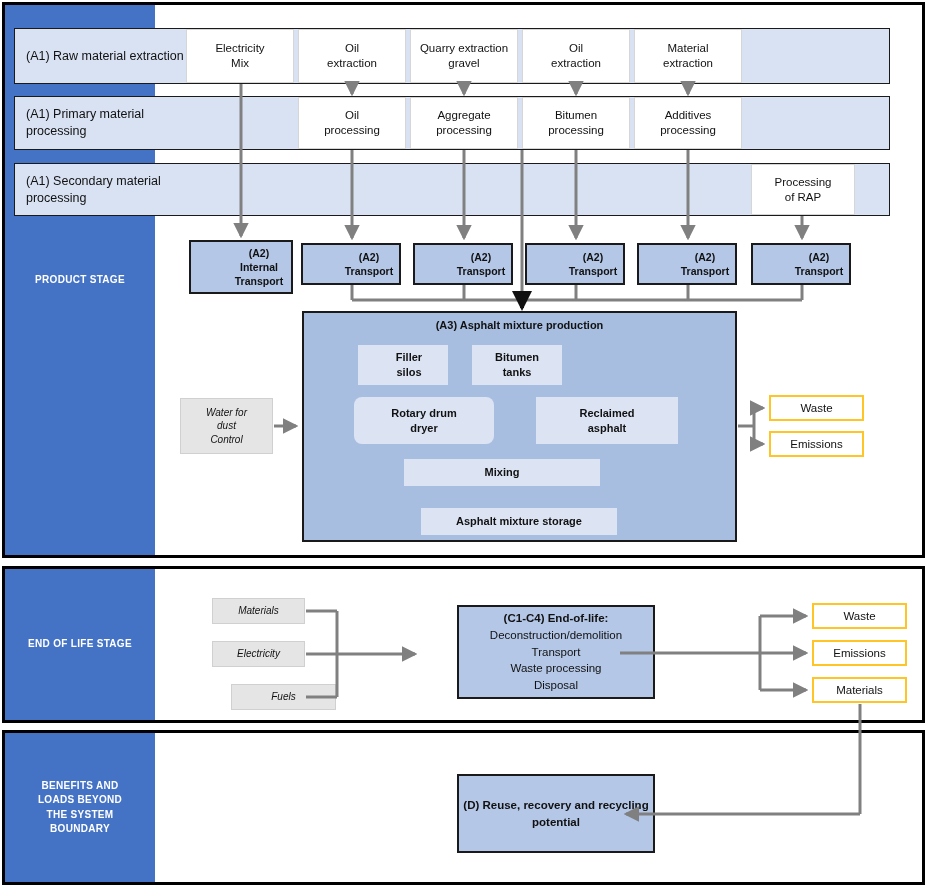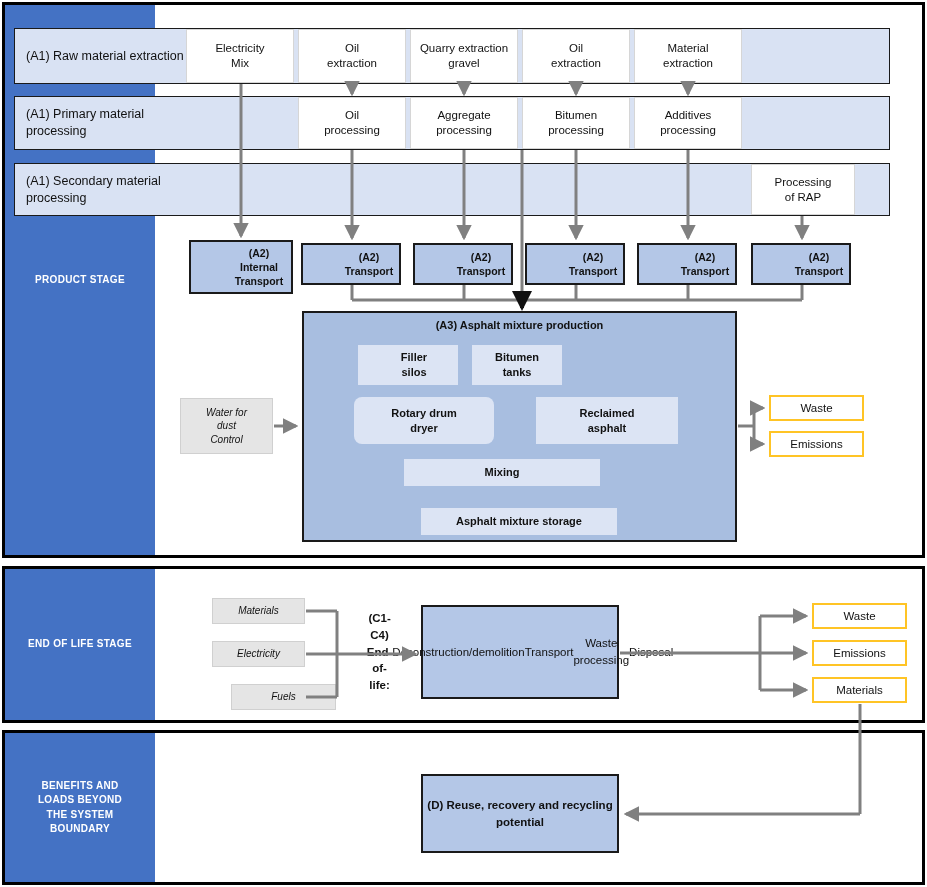--- a/index.html
+++ b/index.html
@@ -66,22 +66,22 @@
   
   .ybox{
     background:#ffffff;border:2px solid #FFC425;
     display:flex;align-items:center;justify-content:center;text-align:center;
     font-size:11.5px;color:#111111;
   }
 
   
   .bbox{
     background:#B4C7E7;border:2px solid #1a1a1a;
-    display:flex;flex-direction:row;align-items:center;justify-content:center;
-    text-align:center;font-size:11.5px;color:#111111;line-height:1.45;
+    display:flex;flex-direction:column;align-items:center;justify-content:center;
+    text-align:center;font-size:11.5px;color:#111111;line-height:1.45;margin-left:36px;
   }
   .bbox .hd{font-weight:bold;}
 
   
   svg.wires{position:absolute;left:0;top:0;width:927px;height:887px;pointer-events:none;}
 </style>
 </head>
 <body>
 
 <div id="canvas">
@@ -174,21 +174,21 @@
   </div>
   <div class="abs a2box" style="left:751px;top:243px;width:100px;height:42px;">
     <span style="white-space:pre-line">(A2)
 Transport</span>
   </div>
 
   <div class="abs a3box" style="left:302px;top:311px;width:435px;height:231px;">
     <div class="a3title">(A3) Asphalt mixture production</div>
   </div>
 
-  <div class="abs subbox" style="left:358px;top:345px;width:100px;height:40px;padding-left:12px;">
+  <div class="abs subbox" style="left:358px;top:345px;width:90px;height:40px;padding-left:12px;">
     <span style="white-space:pre-line">Filler
 silos</span>
   </div>
   <div class="abs subbox" style="left:472px;top:345px;width:90px;height:40px;">
     <span style="white-space:pre-line">Bitumen
 tanks</span>
   </div>
   <div class="abs subbox" style="left:354px;top:397px;width:140px;height:47px;border-radius:8px;">
     <span style="white-space:pre-line">Rotary drum
 dryer</span>

